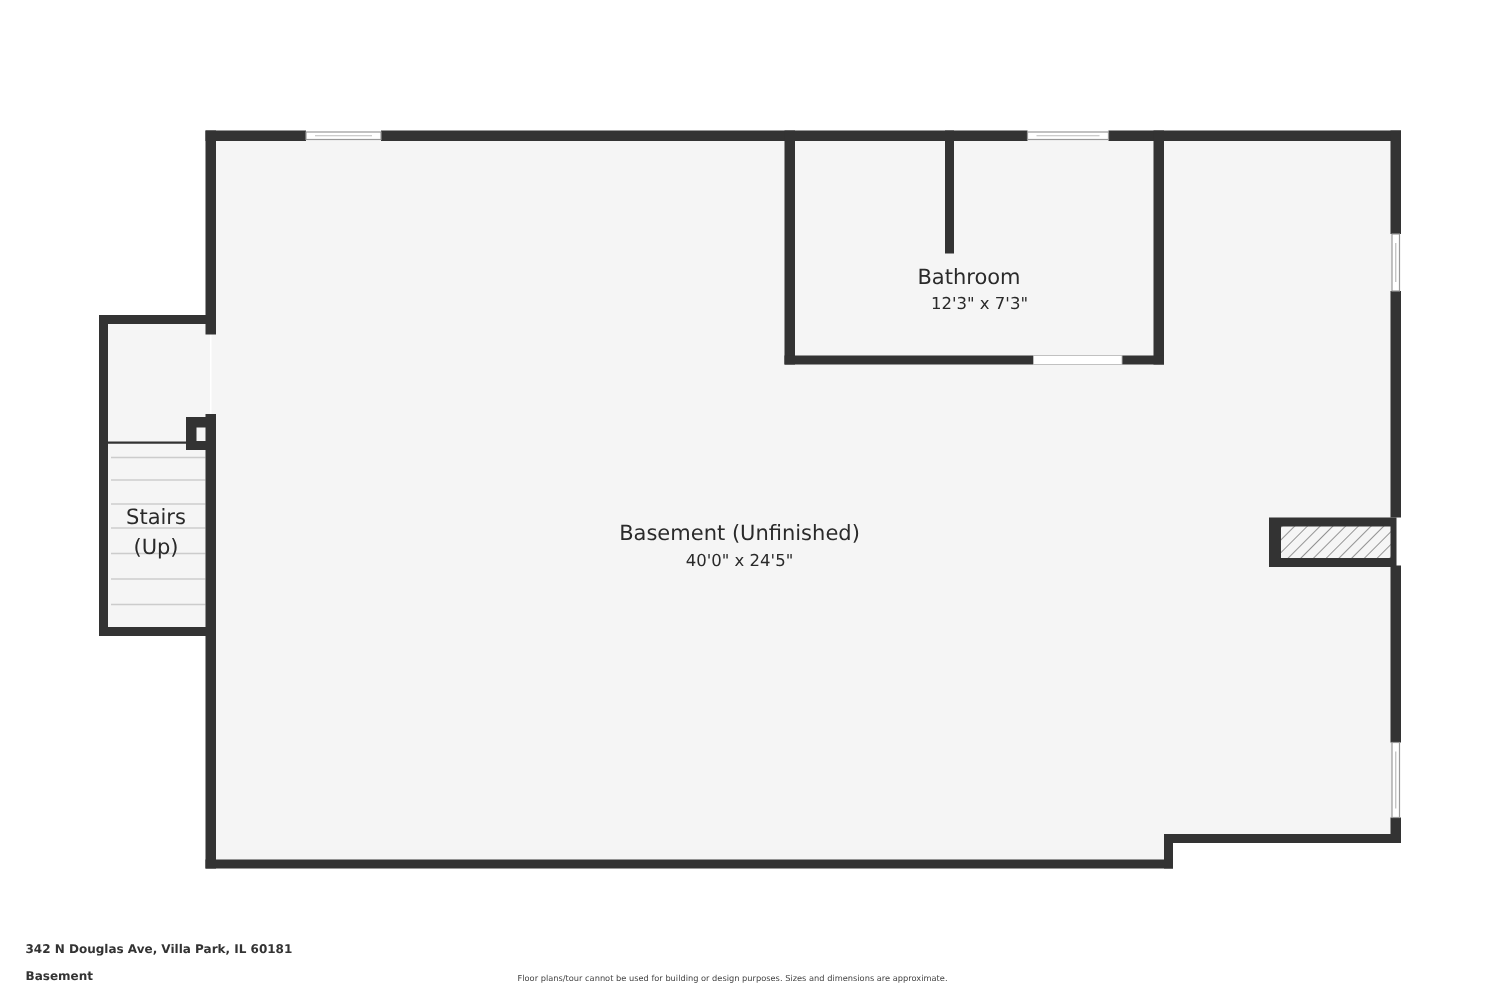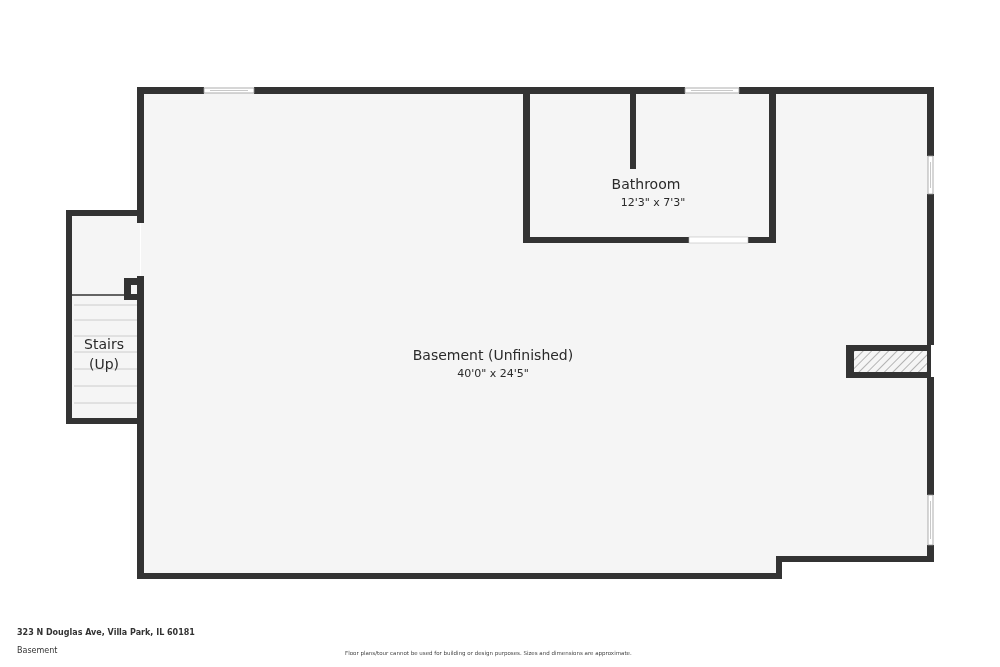--- a/index.html
+++ b/index.html
@@ -2,21 +2,21 @@
 <html><head>
   <meta charset="utf-8">
   <style>
     html, body { margin: 0; padding: 0; background: #ffffff; }
     body { width: 1000px; height: 667px; position: relative; overflow: hidden;
            font-family: "DejaVu Sans", sans-serif; }
     #plan { position: absolute; left: 0; top: 0; width: 1000px; height: 667px; }
     .room-label { font-family: "DejaVu Sans", sans-serif; font-size: 14px; fill: #2a2a2a; text-anchor: middle; }
     .room-dims  { font-family: "DejaVu Sans", sans-serif; font-size: 11px; fill: #2a2a2a; text-anchor: middle; }
     .footer-address { position: absolute; left: 17px; top: 628px; font-size: 8px; color: #333; font-weight: bold; }
-    .footer-floor   { position: absolute; left: 17px; top: 646px; font-size: 8px; color: #333; font-weight: normal; }
+    .footer-floor   { position: absolute; left: 17px; top: 646px; font-size: 8px; color: #333; font-weight: bold; }
     .footer-disclaimer { position: absolute; left: 345px; top: 650px; font-size: 5.5px; color: #444; }
   </style>
 </head>
 <body>
 
 <svg id="plan" viewBox="0 0 1000 667" xmlns="http://www.w3.org/2000/svg">
   <defs>
     <pattern id="hatch" patternUnits="userSpaceOnUse" width="6" height="6" patternTransform="rotate(45)">
       <rect width="6" height="6" fill="#f5f5f5"></rect>
       <line x1="0" y1="0" x2="0" y2="6" stroke="#888" stroke-width="1.2"></line>
@@ -96,15 +96,15 @@
   <text class="room-label" x="493" y="360">Basement (Unfinished)</text>
   <text class="room-dims" x="493" y="377">40'0" x 24'5"</text>
 
   <text class="room-label" x="646" y="189">Bathroom</text>
   <text class="room-dims" x="653" y="206">12'3" x 7'3"</text>
 
   <text class="room-label" x="104" y="349">Stairs</text>
   <text class="room-label" x="104" y="369">(Up)</text>
 </svg>
 
-<div class="footer-address">323 N Douglas Ave, Villa Park, IL 60181</div>
+<div class="footer-address">342 N Douglas Ave, Villa Park, IL 60181</div>
 <div class="footer-floor">Basement</div>
 <div class="footer-disclaimer">Floor plans/tour cannot be used for building or design purposes. Sizes and dimensions are approximate.</div>
 
 </body></html>

